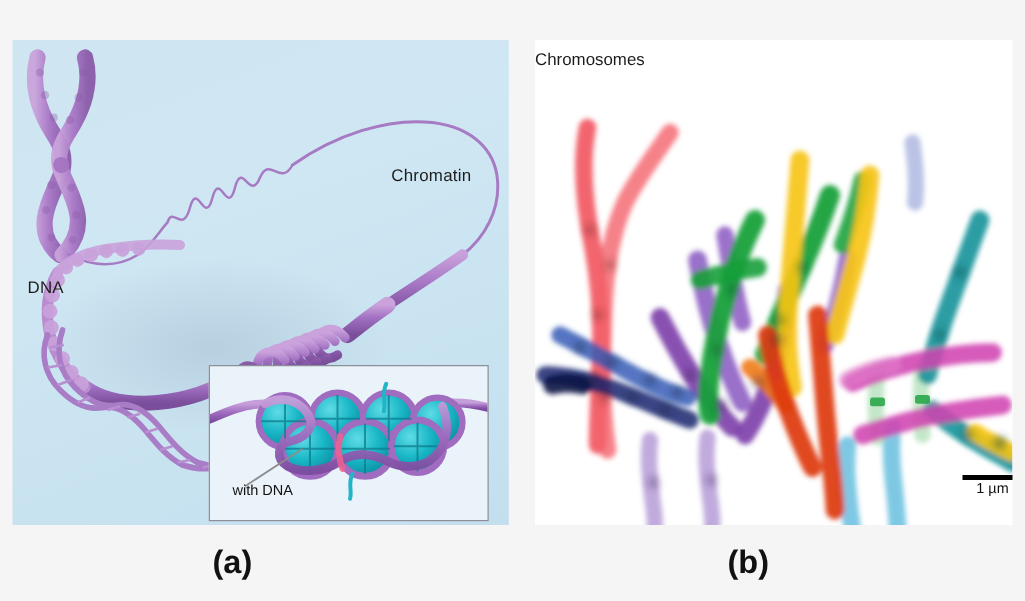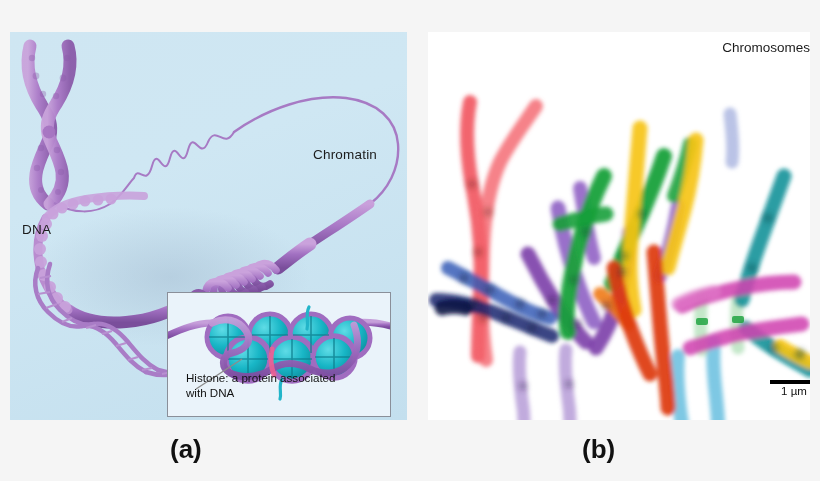--- a/index.html
+++ b/index.html
@@ -36,21 +36,21 @@
   #panel-a-svg { position: absolute; left: 0; top: 0; }
 
   .label-a {
     position: absolute;
     font-family: "Liberation Sans", sans-serif;
     font-size: 13.5px;
     color: #1c1c1c;
     white-space: nowrap;
     letter-spacing: .2px;
   }
-  #label-chromatin { left: 303px; top: 115px; }
+  #label-chromatin { left: 303px; top: 101px; }
   #label-dna { left: 12px; top: 190px; text-align: right; }
 
   
   #histone-inset {
     position: absolute;
     left: 157px;
     top: 260px;
     width: 224px;
     height: 125px;
     background: #eaf3fa;
@@ -78,21 +78,21 @@
     width: 382px;
     height: 388px;
     background: #ffffff;
     overflow: hidden;
   }
   #panel-b-title {
     position: absolute;
     left: 0;
     top: 8px;
     width: 382px;
-    text-align: right;
+    text-align: left;
     font-family: "Liberation Sans", sans-serif;
     font-size: 13.5px;
     color: #1c1c1c;
   }
   #karyotype-svg { position: absolute; left: 0; top: 24px; }
 
   
   #scale-bar {
     position: absolute;
     left: 338px;
@@ -308,21 +308,21 @@
 
         <path d="M104,56 C102,66 103,74 106,82" stroke="#f06090" stroke-width="5" fill="none" stroke-linecap="round" opacity="0.85"></path>
 
         <path d="M141,14 C137,22 141,28 139,36" stroke="#22b5c9" stroke-width="3.2" fill="none" stroke-linecap="round"></path>
         <path d="M114,86 C110,94 114,100 112,106" stroke="#22b5c9" stroke-width="3.2" fill="none" stroke-linecap="round"></path>
 
         <line x1="28" y1="96" x2="74" y2="66" stroke="#8c8c8c" stroke-width="1.4"></line>
       </svg>
 
       <div id="histone-caption">
-        <span>Histone: a protein associated</span><br>
+        <br>
         <span>with DNA</span>
       </div>
     </div>
   </div>
 
   <div id="panel-b">
 
     <div id="panel-b-title">Chromosomes</div>
 
     <svg id="karyotype-svg" width="382" height="364" viewBox="0 0 382 364">

